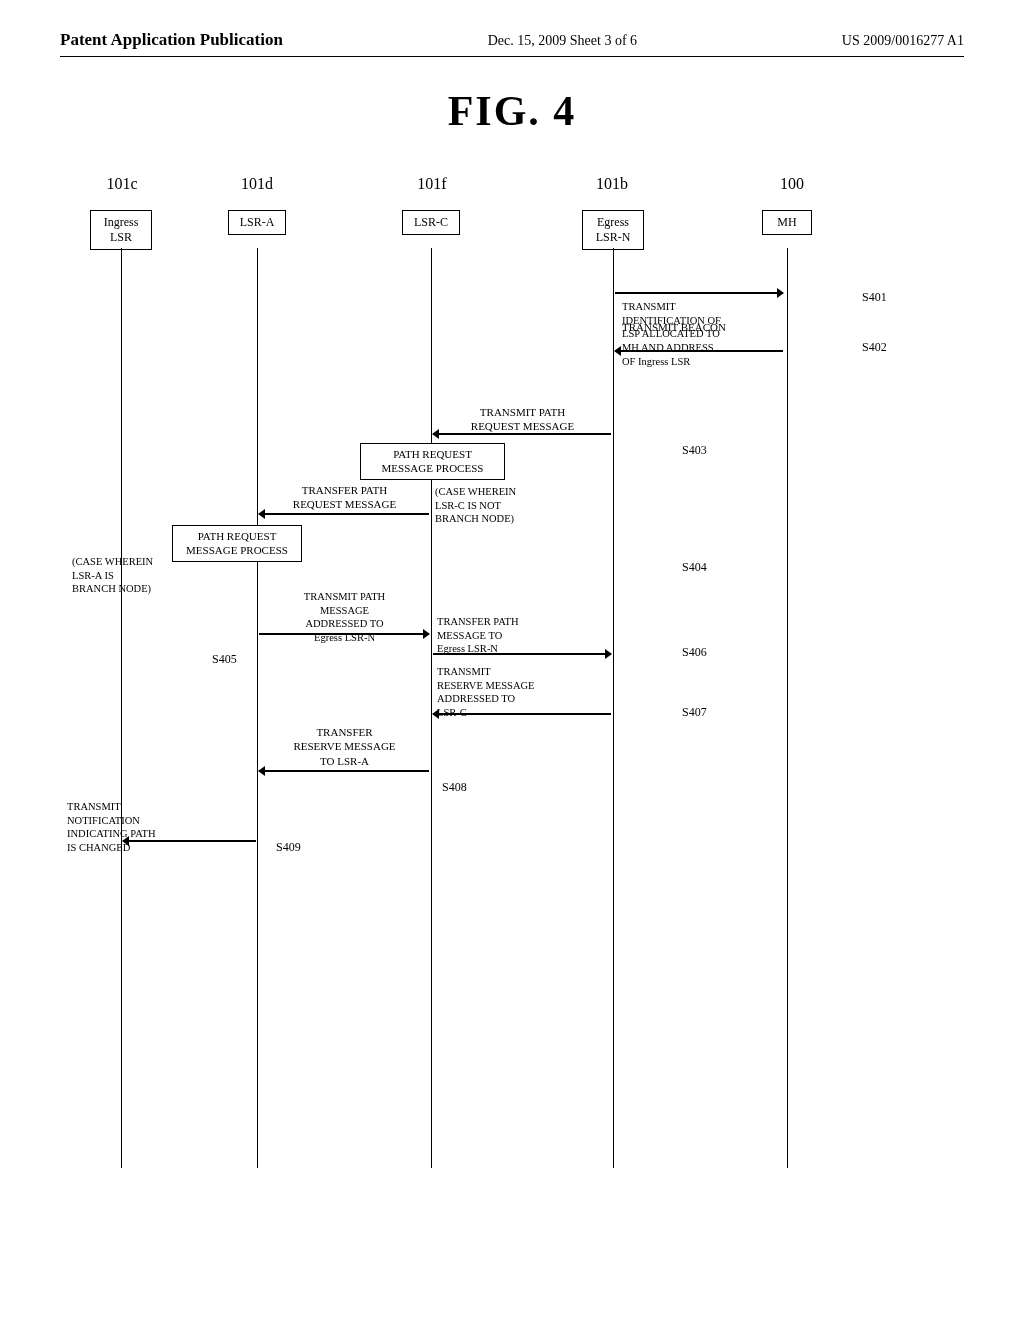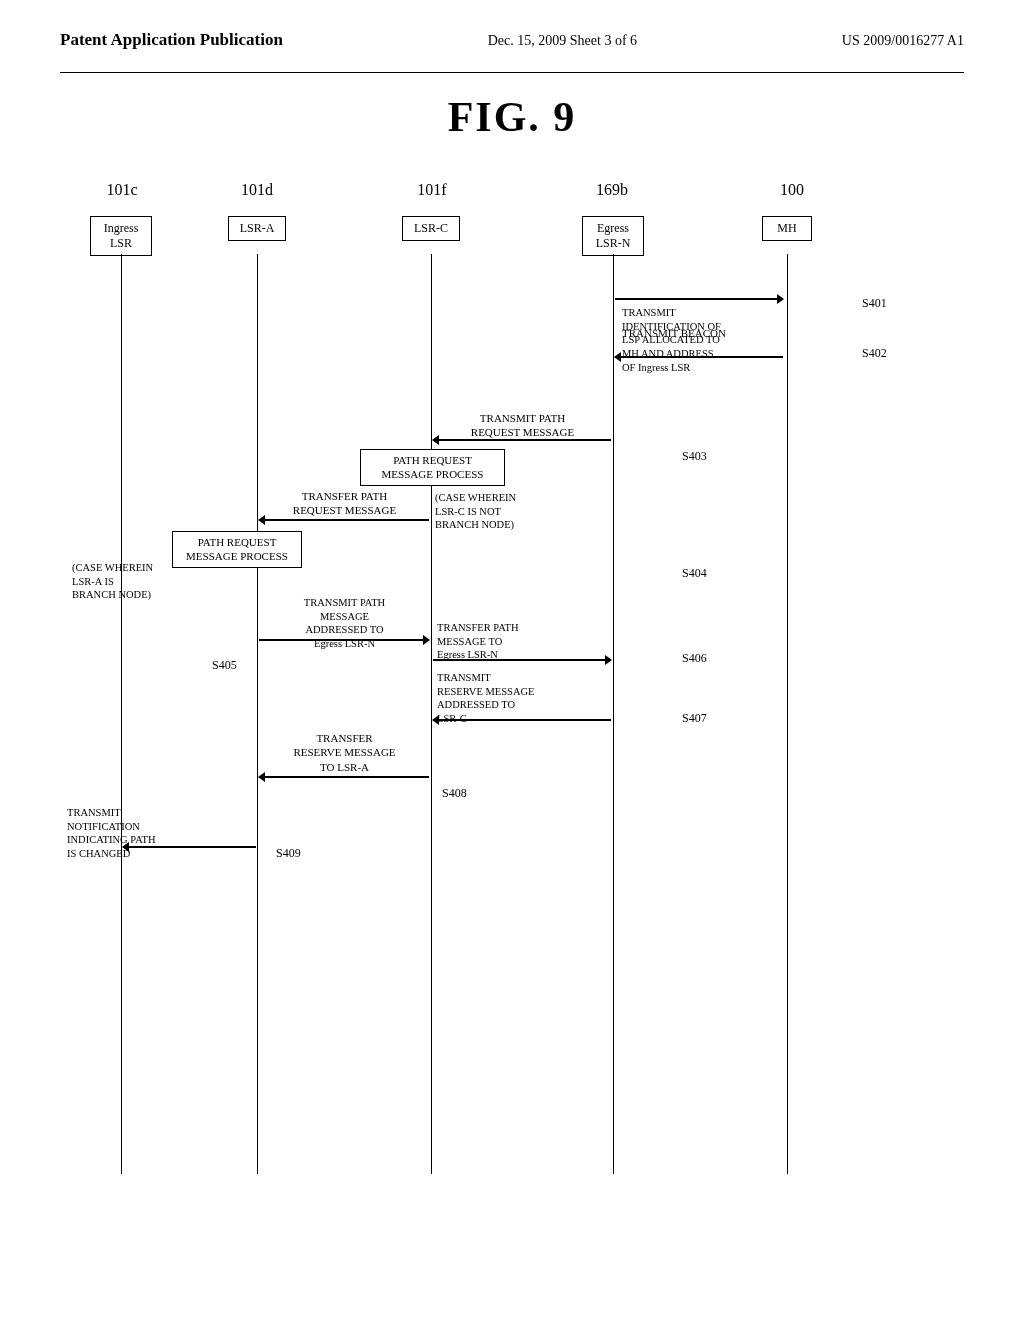--- a/index.html
+++ b/index.html
@@ -16,22 +16,22 @@
       min-height: 1320px;
       background: #fff;
       position: relative;
       padding: 30px 60px;
     }
     .header {
       display: flex;
       justify-content: space-between;
       align-items: baseline;
       border-bottom: 1px solid #000;
-      padding-bottom: 22px;
-      margin-bottom: 20px;
+      padding-bottom: 6px;
+      margin-bottom: 30px;
     }
     .header-left {
       font-weight: bold;
       font-size: 17px;
     }
     .header-center {
       font-size: 14px;
     }
     .header-right {
       font-size: 14px;
@@ -86,31 +86,31 @@
 <body>
 
 <div class="page">
 
   <div class="header">
     <span class="header-left">Patent Application Publication</span>
     <span class="header-center">Dec. 15, 2009   Sheet 3 of 6</span>
     <span class="header-right">US 2009/0016277 A1</span>
   </div>
 
-  <div class="fig-title">FIG. 9</div>
+  <div class="fig-title">FIG. 4</div>
 
   <div class="diagram-area">
 
     <div class="node-ref" style="left:30px; top:0px; width:60px;">101c</div>
 
     <div class="node-ref" style="left:165px; top:0px; width:60px;">101d</div>
 
     <div class="node-ref" style="left:340px; top:0px; width:60px;">101f</div>
 
-    <div class="node-ref" style="left:520px; top:0px; width:60px;">169b</div>
+    <div class="node-ref" style="left:520px; top:0px; width:60px;">101b</div>
 
     <div class="node-ref" style="left:700px; top:0px; width:60px;">100</div>
 
     <div class="node-box" style="left:28px; top:35px; width:62px;">Ingress<br>LSR</div>
     <div class="node-box" style="left:166px; top:35px; width:58px;">LSR-A</div>
     <div class="node-box" style="left:340px; top:35px; width:58px;">LSR-C</div>
     <div class="node-box" style="left:520px; top:35px; width:62px;">Egress<br>LSR-N</div>
     <div class="node-box" style="left:700px; top:35px; width:50px;">MH</div>
 
     <div style="position:absolute; left:59px; top:73px; width:1px; height:920px; background:#000;"></div>

